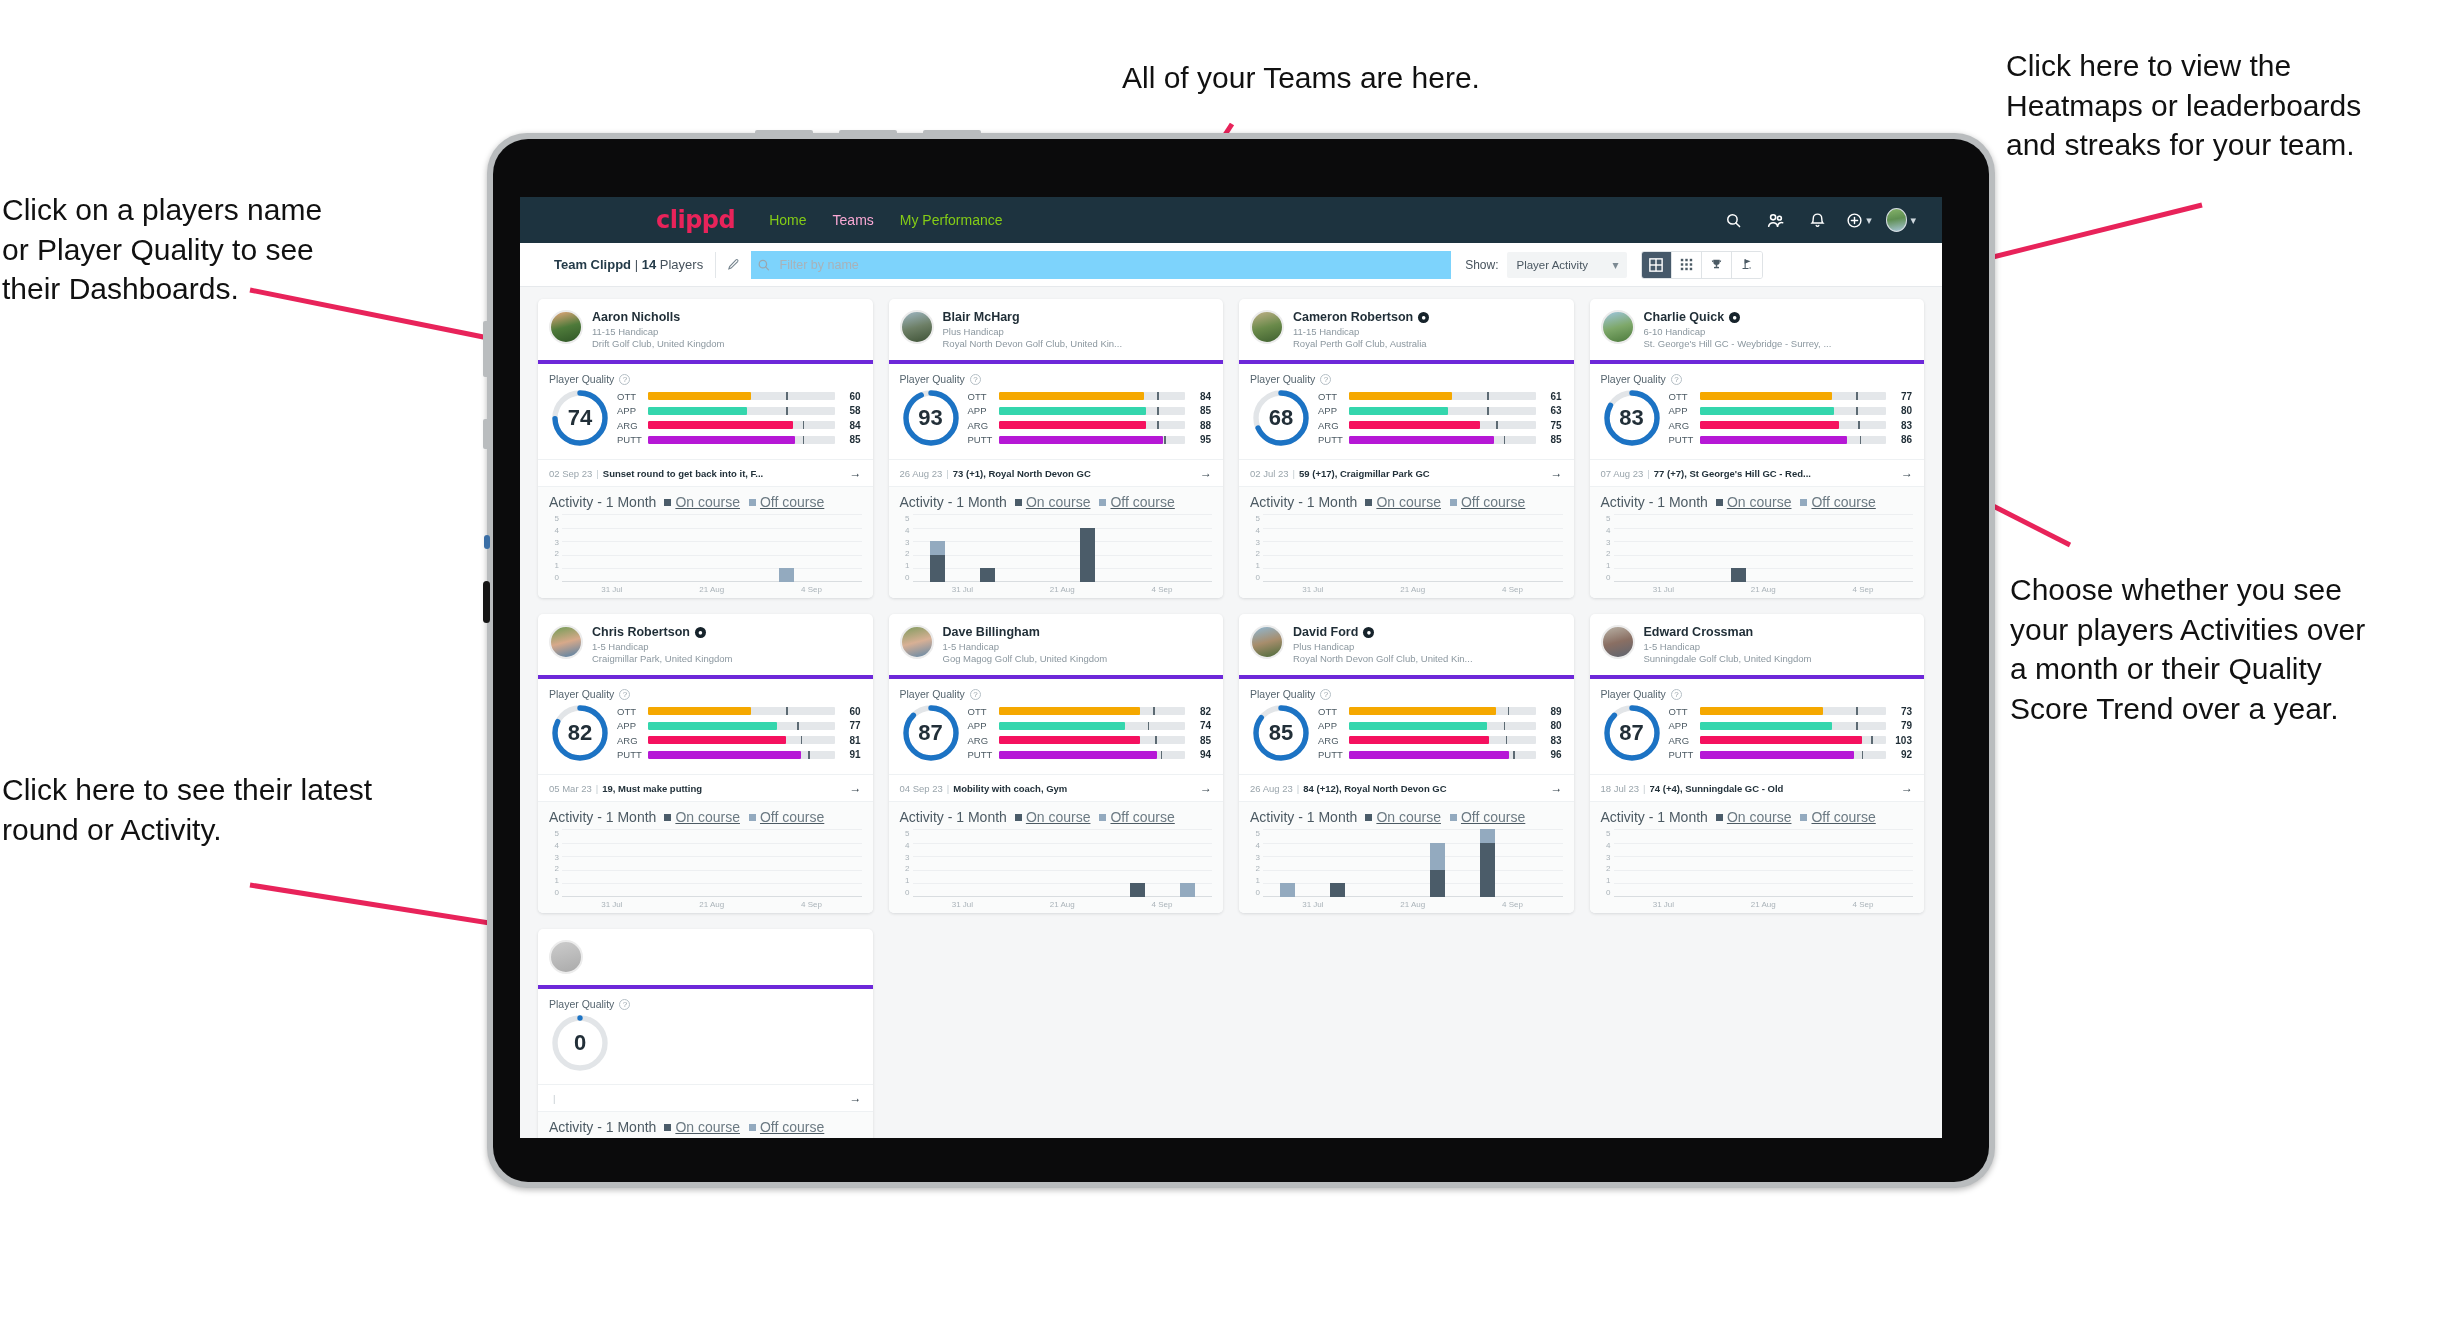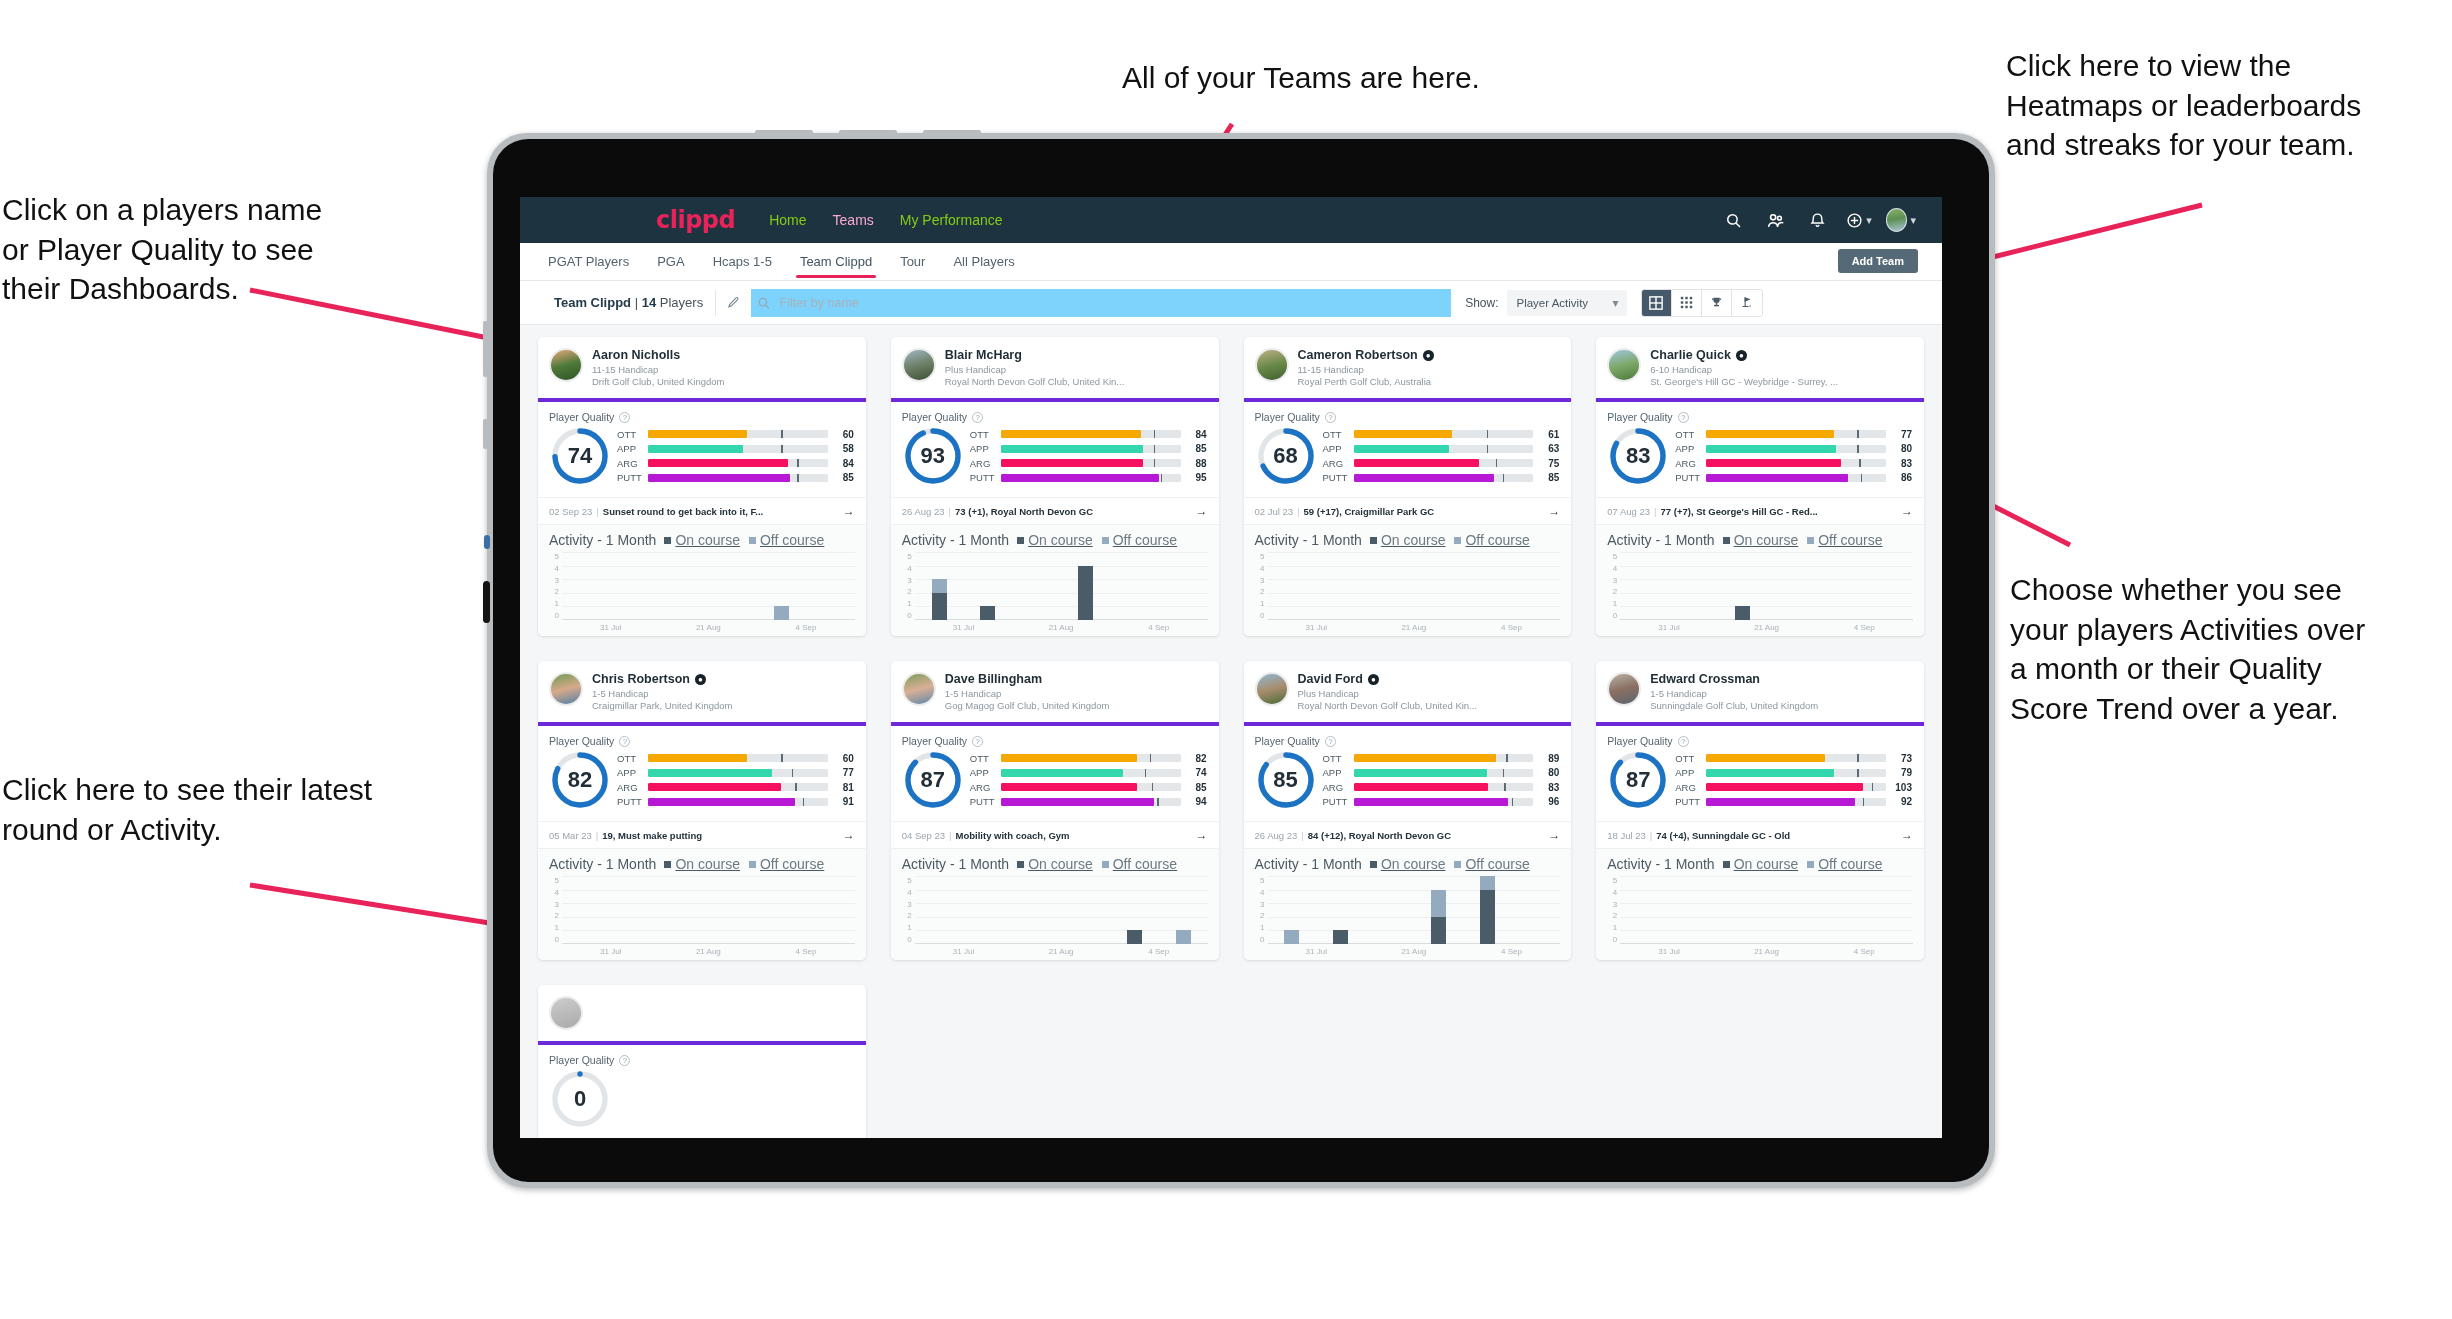--- a/index.html
+++ b/index.html
@@ -179,21 +179,21 @@
     border-right: 1px solid #dfe3e6;
   }
   .viewbtn:last-child { border-right: none; }
   .viewbtn.active { background: #46596a; color: #ffffff; }
 
   
   #grid {
     padding: 12px 18px 0 18px;
     display: grid;
     grid-template-columns: repeat(4, 1fr);
-    gap: 25px;
+    gap: 16px;
     background: #f5f6f7;
   }
   .card {
     background: #ffffff;
     border-radius: 5px;
     box-shadow: 0 1px 3px rgba(20,30,40,.13);
     overflow: hidden;
   }
 
   
@@ -372,29 +372,20 @@
             <line x1="7.6" y1="12" x2="16.4" y2="12"></line>
         </svg>
         <span class="caret">▾</span>
       </div>
       <div class="nav-icon">
         <div id="avatar-nav"></div>
         <span class="caret">▾</span>
       </div>
     </div>
 
-    <div id="subtabs">
-      <div class="subtab">PGAT Players</div>
-      <div class="subtab">PGA</div>
-      <div class="subtab">Hcaps 1-5</div>
-      <div class="subtab active">Team Clippd</div>
-      <div class="subtab">Tour</div>
-      <div class="subtab">All Players</div>
-      <button id="add-team-btn">Add Team</button>
-    </div>
 
     <div id="filterbar">
       <div id="team-label">
         <b>Team Clippd</b>
         <span>|</span>
         <b>14</b>
         <span>Players</span>
       </div>
       <div id="edit-btn">
         <svg width="13" height="13" viewBox="0 0 24 24" fill="none" stroke="currentColor" stroke-width="2" stroke-linecap="round">

